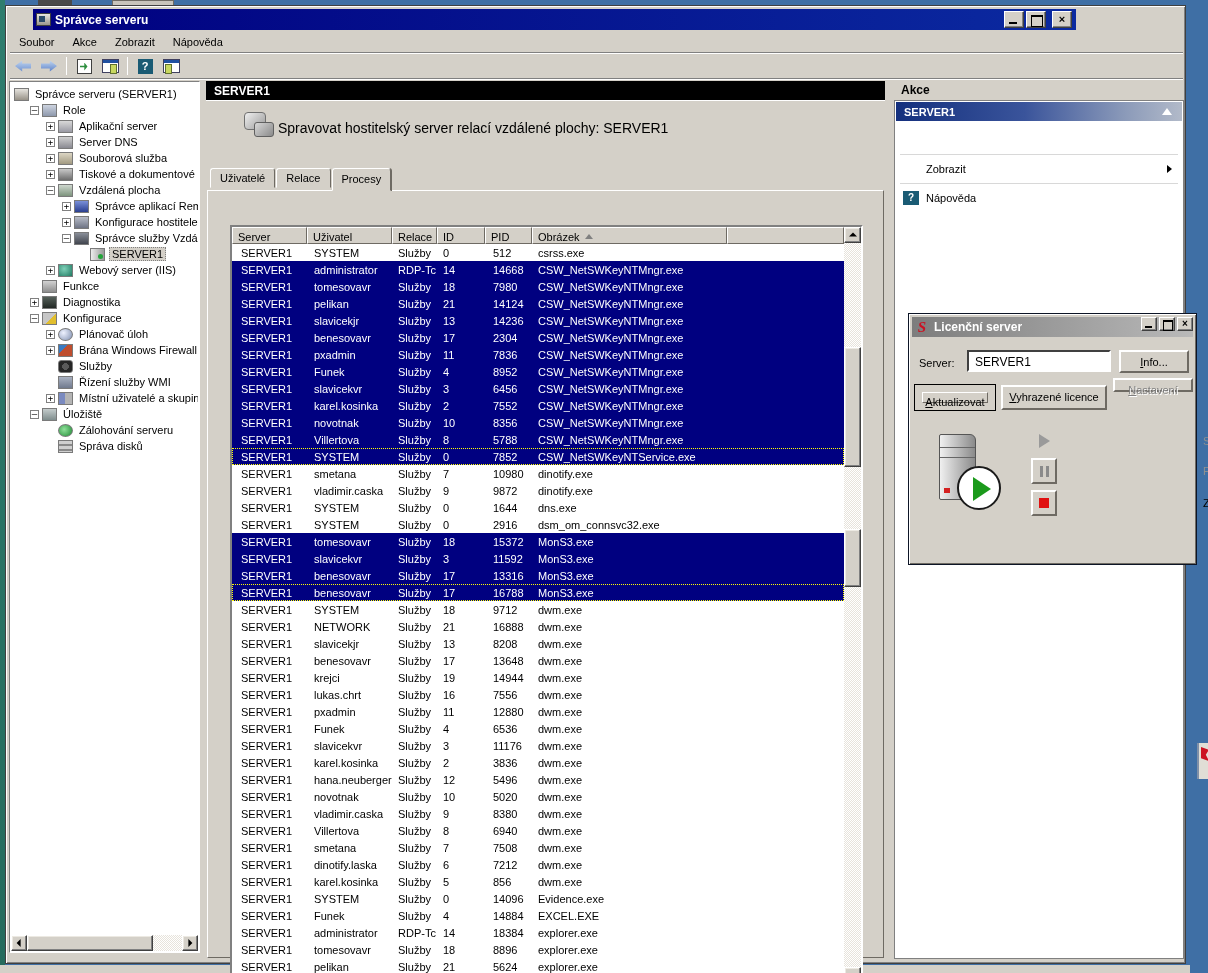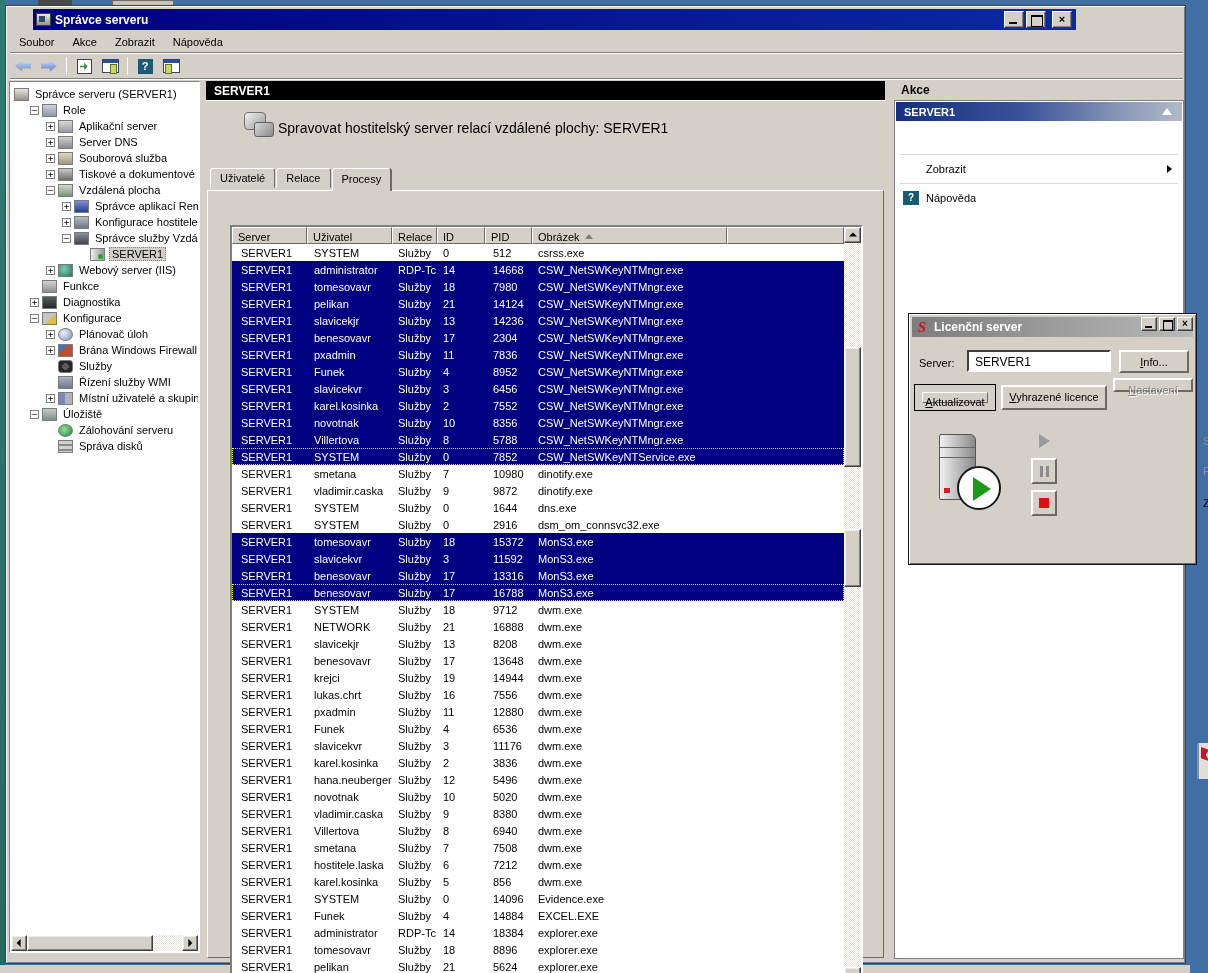--- a/index.html
+++ b/index.html
@@ -727,21 +727,21 @@
     <span class="c-server">SERVER1</span>
     <span class="c-user">smetana</span>
     <span class="c-session">Služby</span>
     <span class="c-id">7</span>
     <span class="c-pid">7508</span>
     <span class="c-image">dwm.exe</span>
   </div>
 
   <div class="trow">
     <span class="c-server">SERVER1</span>
-    <span class="c-user">hostitele.laska</span>
+    <span class="c-user">dinotify.laska</span>
     <span class="c-session">Služby</span>
     <span class="c-id">6</span>
     <span class="c-pid">7212</span>
     <span class="c-image">dwm.exe</span>
   </div>
 
   <div class="trow">
     <span class="c-server">SERVER1</span>
     <span class="c-user">karel.kosinka</span>
     <span class="c-session">Služby</span>

